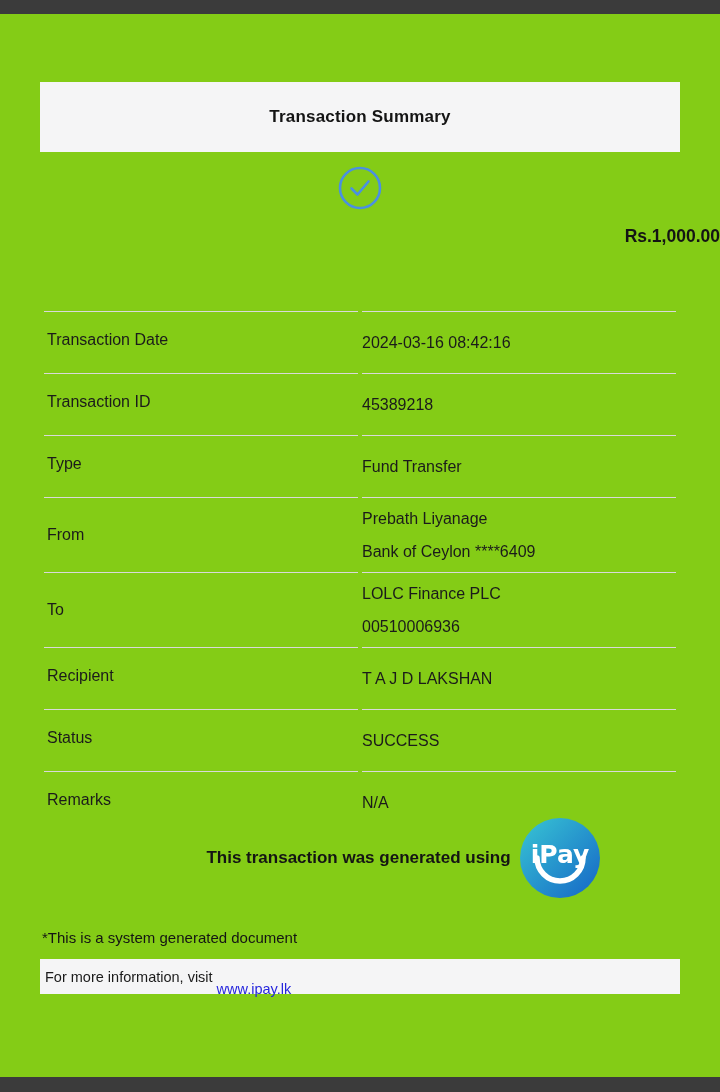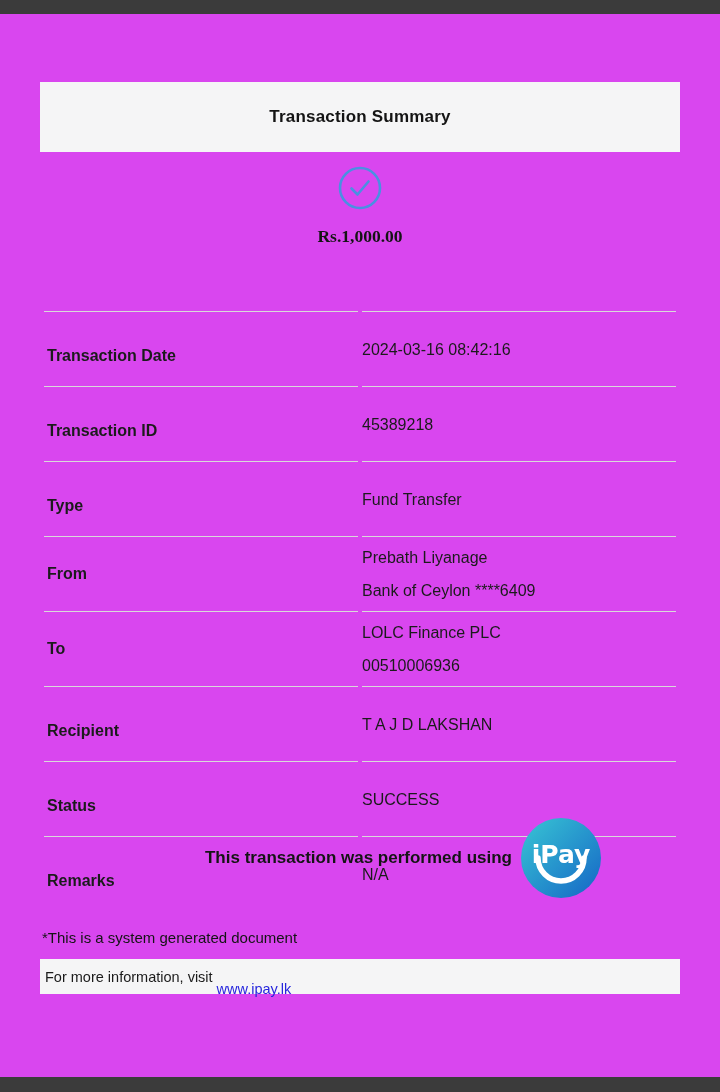--- a/index.html
+++ b/index.html
@@ -8,40 +8,40 @@
     --divider:#d9d9d9;
     --accent:#4a90e2;
     --link:#2626dd;
     --bar:#3b3b3b;
     --logo-a:#38c6d4;
     --logo-b:#1565c6;
   }
   *{margin:0;padding:0;box-sizing:border-box;}
   html,body{background:#fff;}
   body{font-family:"Liberation Sans", sans-serif;color:var(--ink);}
-  .canvas{position:relative;width:720px;height:1092px;background:#d946ef;overflow:hidden;margin:0 auto;}
+  .canvas{position:relative;width:720px;height:1092px;background:#84cc16;overflow:hidden;margin:0 auto;}
 
   .edge-bar{position:absolute;left:0;width:720px;background:var(--bar);}
   .edge-bar.top{top:0;height:14px;}
   .edge-bar.bottom{bottom:0;height:15px;}
 
   .header{position:absolute;top:82px;left:40px;right:40px;height:70px;background:var(--panel);
     display:flex;align-items:center;justify-content:center;}
   .header-title{font-size:17px;font-weight:bold;letter-spacing:.2px;color:#141414;}
 
   .check-wrap{position:absolute;top:166px;left:0;width:720px;display:flex;justify-content:center;}
-  .amount{position:absolute;top:226px;left:0;width:720px;text-align:center;
-    font-size:17.5px;font-weight:bold;color:#141414;font-family:Liberation Serif, serif;}
+  .amount{position:absolute;top:226px;left:0;width:720px;text-align:right;
+    font-size:17.5px;font-weight:bold;color:#141414;}
 
   .details{position:absolute;top:311px;left:40px;width:640px;}
   table.details-table{width:100%;border-collapse:separate;border-spacing:4px 0;}
   td.cell{border-bottom:1px solid var(--divider);vertical-align:middle;font-size:16px;color:var(--ink);}
   tr:first-child td.cell{border-top:1px solid var(--divider);}
   tr:last-child td.cell{border-bottom:none;}
-  td.label-cell{width:314px;padding:35px 0 21px 3px;font-weight:bold;}
+  td.label-cell{width:314px;padding:16px 0 21px 3px;}
   td.value-cell{padding:21px 0;margin-left:40px;}
   td.cell.multi{padding-top:4px;padding-bottom:4px;}
   td.value-cell.multi .value-line{line-height:33px;}
   .value-line{line-height:19px;}
 
   .performed{position:absolute;top:816px;left:40px;right:40px;height:84px;
     display:flex;align-items:center;justify-content:center;padding-left:86px;}
   .performed-text{font-size:17px;font-weight:bold;color:#141414;white-space:nowrap;}
   .logo{margin-left:9px;flex:0 0 auto;display:block;}
 
@@ -124,21 +124,21 @@
             <td class="cell label-cell">Remarks</td>
             <td class="cell value-cell">
               <div class="value-line">N/A</div>
             </td>
           </tr>
         </tbody>
     </table>
   </div>
 
   <div class="performed">
-    <span class="performed-text">This transaction was performed using</span>
+    <span class="performed-text">This transaction was generated using</span>
     <svg class="logo" width="80" height="80" viewBox="0 0 80 80">
       <defs>
         <linearGradient id="ipayGrad" x1="0" y1="0" x2="1" y2="1">
           <stop offset="0" stop-color="#38c6d4"></stop>
           <stop offset="1" stop-color="#1565c6"></stop>
         </linearGradient>
       </defs>
       <circle cx="40" cy="40" r="40" fill="url(#ipayGrad)"></circle>
       <path d="M17 40 A 23 23 0 0 0 63 40" fill="none" stroke="#ffffff" stroke-width="5.5" stroke-linecap="round"></path>
       <text x="40" y="45" text-anchor="middle" fill="#ffffff" font-family="DejaVu Sans, sans-serif" font-size="25" font-weight="bold">iPay</text>

